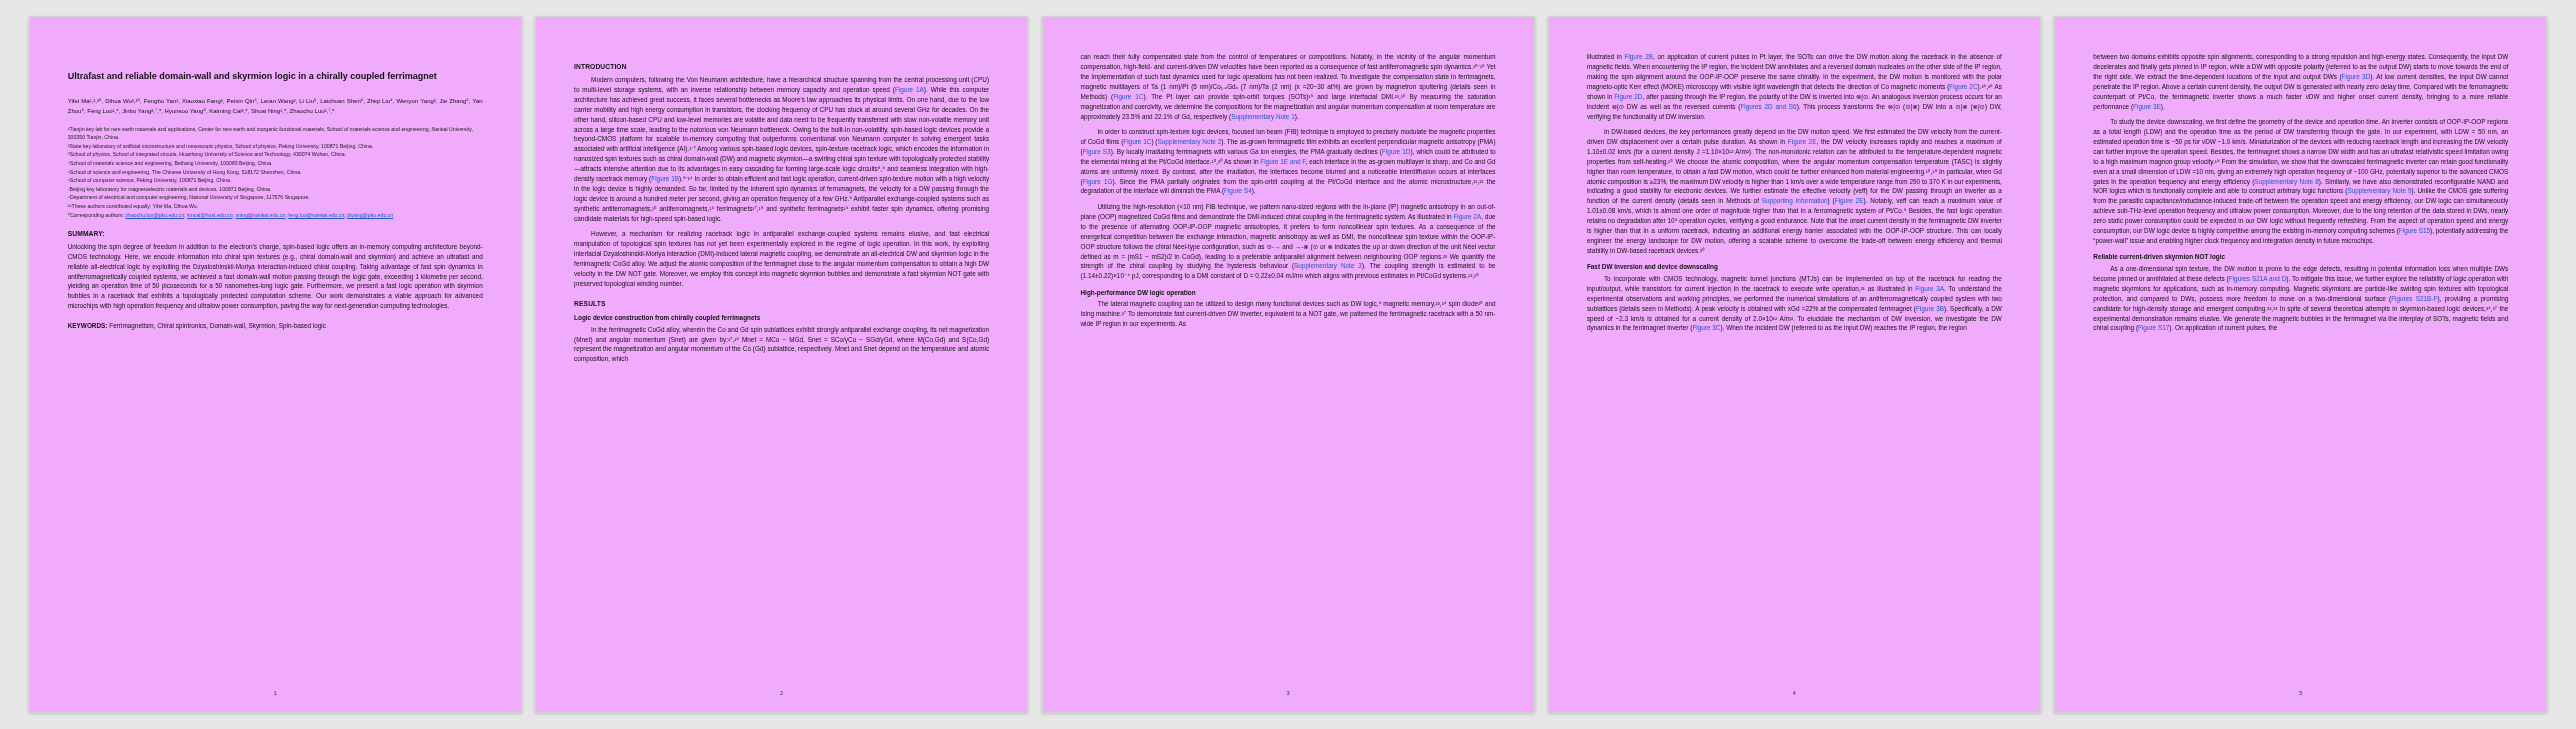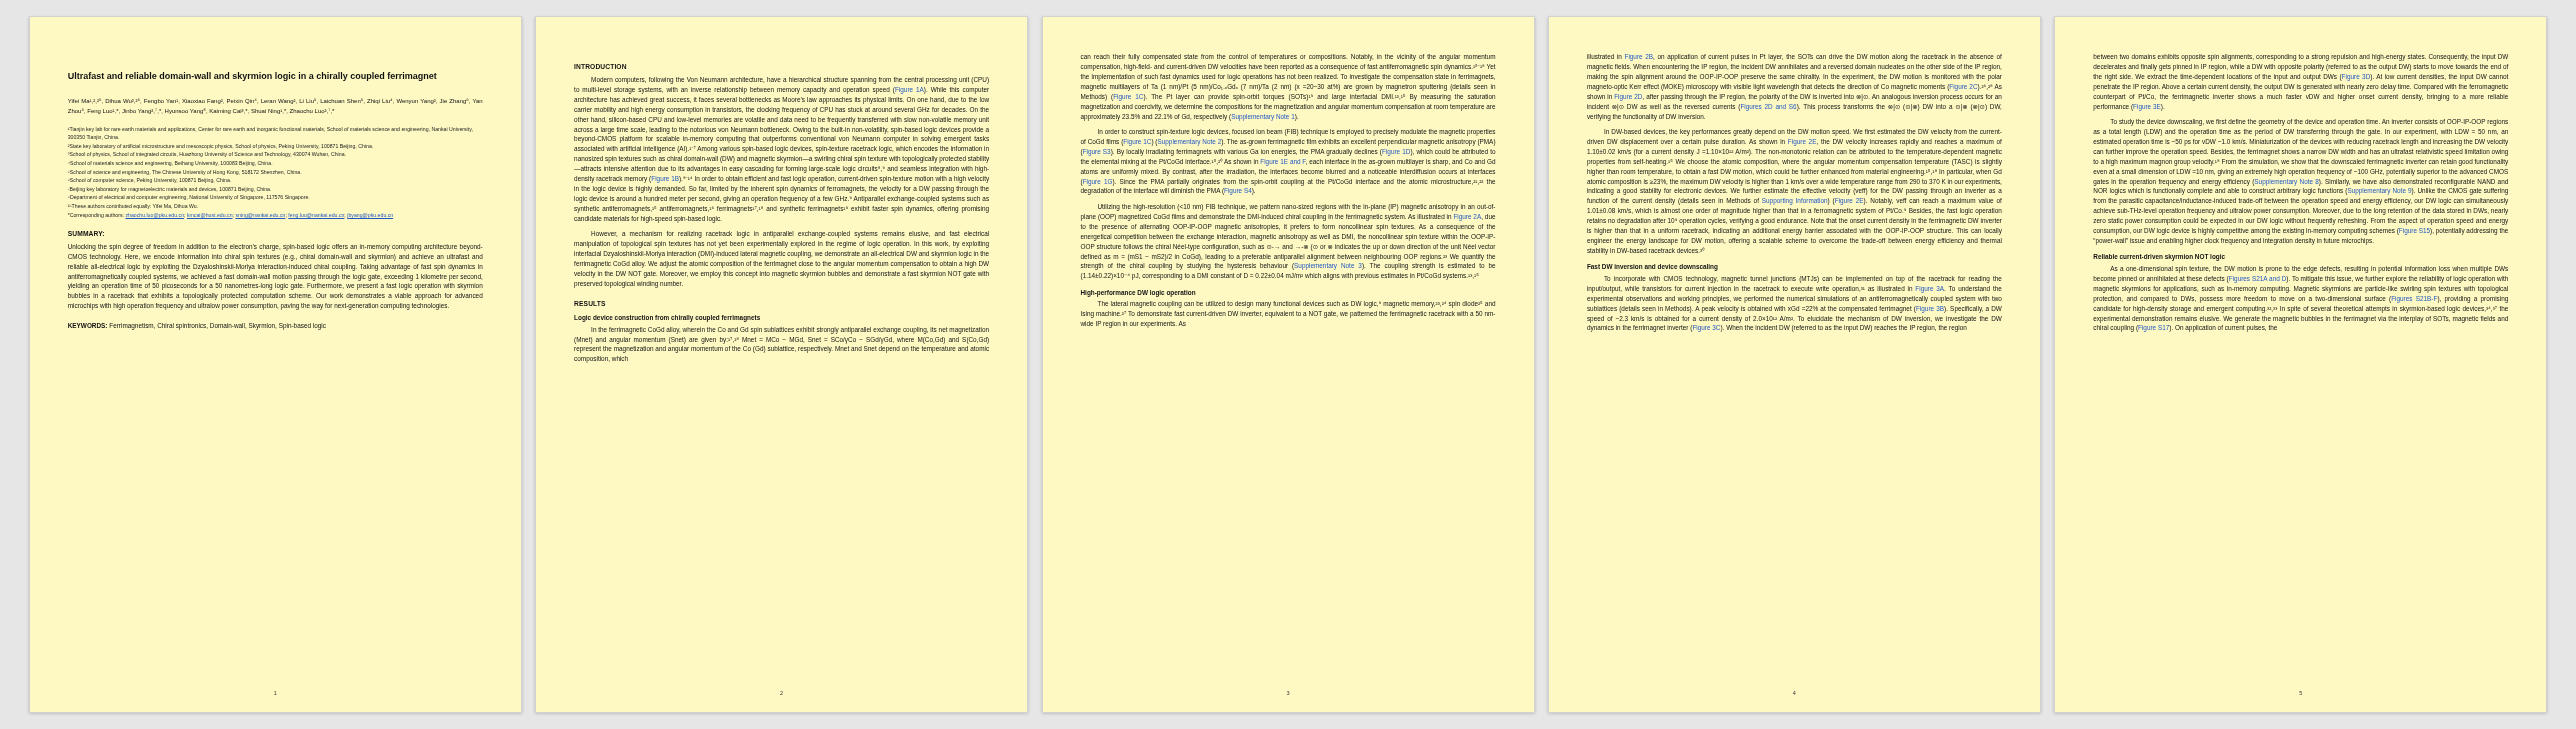--- a/index.html
+++ b/index.html
@@ -1,17 +1,17 @@
 <!DOCTYPE html>
 <html style="font-size:9.7px"><head>
 <meta charset="utf-8">
 <style>
   html,body{margin:0;padding:0;background:#e6e6e6;overflow:hidden;}
   .canvas{width:2576px;height:729px;box-sizing:border-box;display:flex;justify-content:center;align-items:flex-start;gap:13.4px;padding:16px 12px;}
-  .page{position:relative;background:#fef9c3;width:493px;height:697px;box-sizing:border-box;
+  .page{position:relative;background:#f0abfc;width:493px;height:697px;box-sizing:border-box;
         padding:35px 38px 43px 38px;border:0.6px solid #d2d2d2;box-shadow:0 0.6px 3px rgba(0,0,0,.22);
         font-family:"Liberation Sans",sans-serif;color:#111;flex:0 0 auto;overflow:hidden;}
   .paper-title{font-size:9px;font-weight:bold;line-height:1.55;margin:18px 0 12px 0;}
   .authors{font-size:6px;line-height:1.7;margin:0 0 8.5px 0;text-align:justify;}
   .affils{font-size:5.2px;line-height:1.55;color:#1c1c1c;margin:0 0 9.7px 0;}
   .affil-line{margin:0 0 0.6px 0;text-align:left;}
   .heading{font-size:6.7px;font-weight:bold;margin:11px 0 4.9px 0;letter-spacing:0.1px;}
   .subheading{font-size:6.4px;font-weight:bold;margin:7.3px 0 3.6px 0;}
   .para{font-size:6.4px;line-height:1.55;text-align:justify;margin:0 0 5.5px 0;text-indent:17px;}
   .para.noindent{text-indent:0;}

